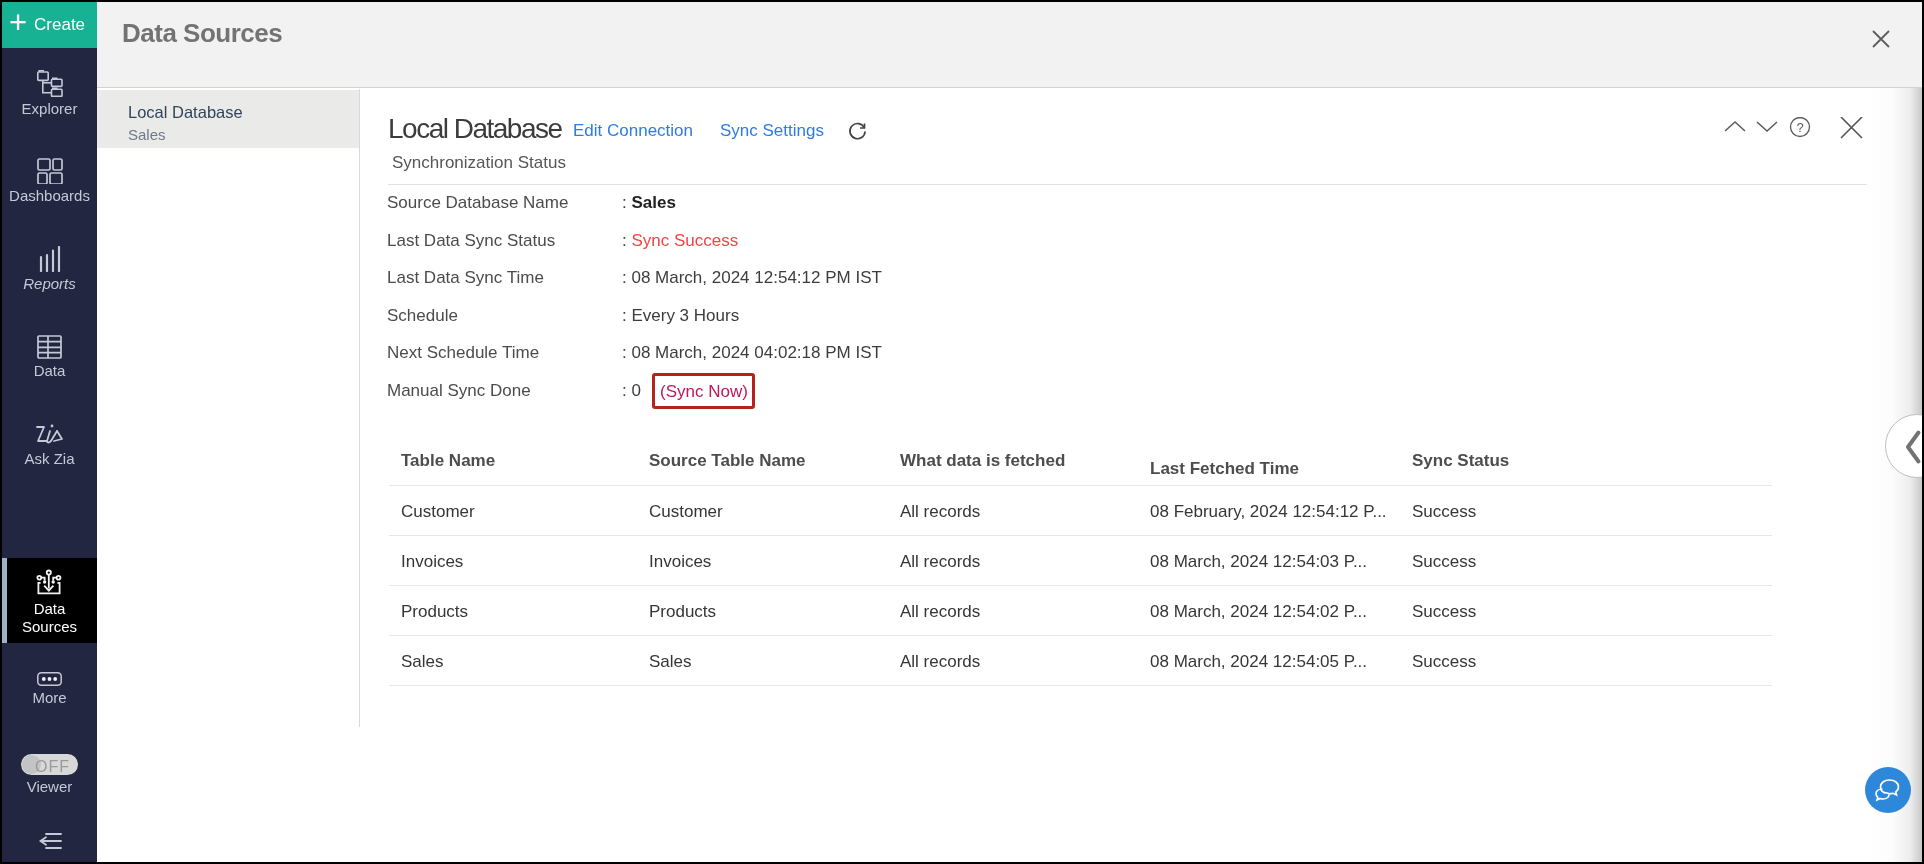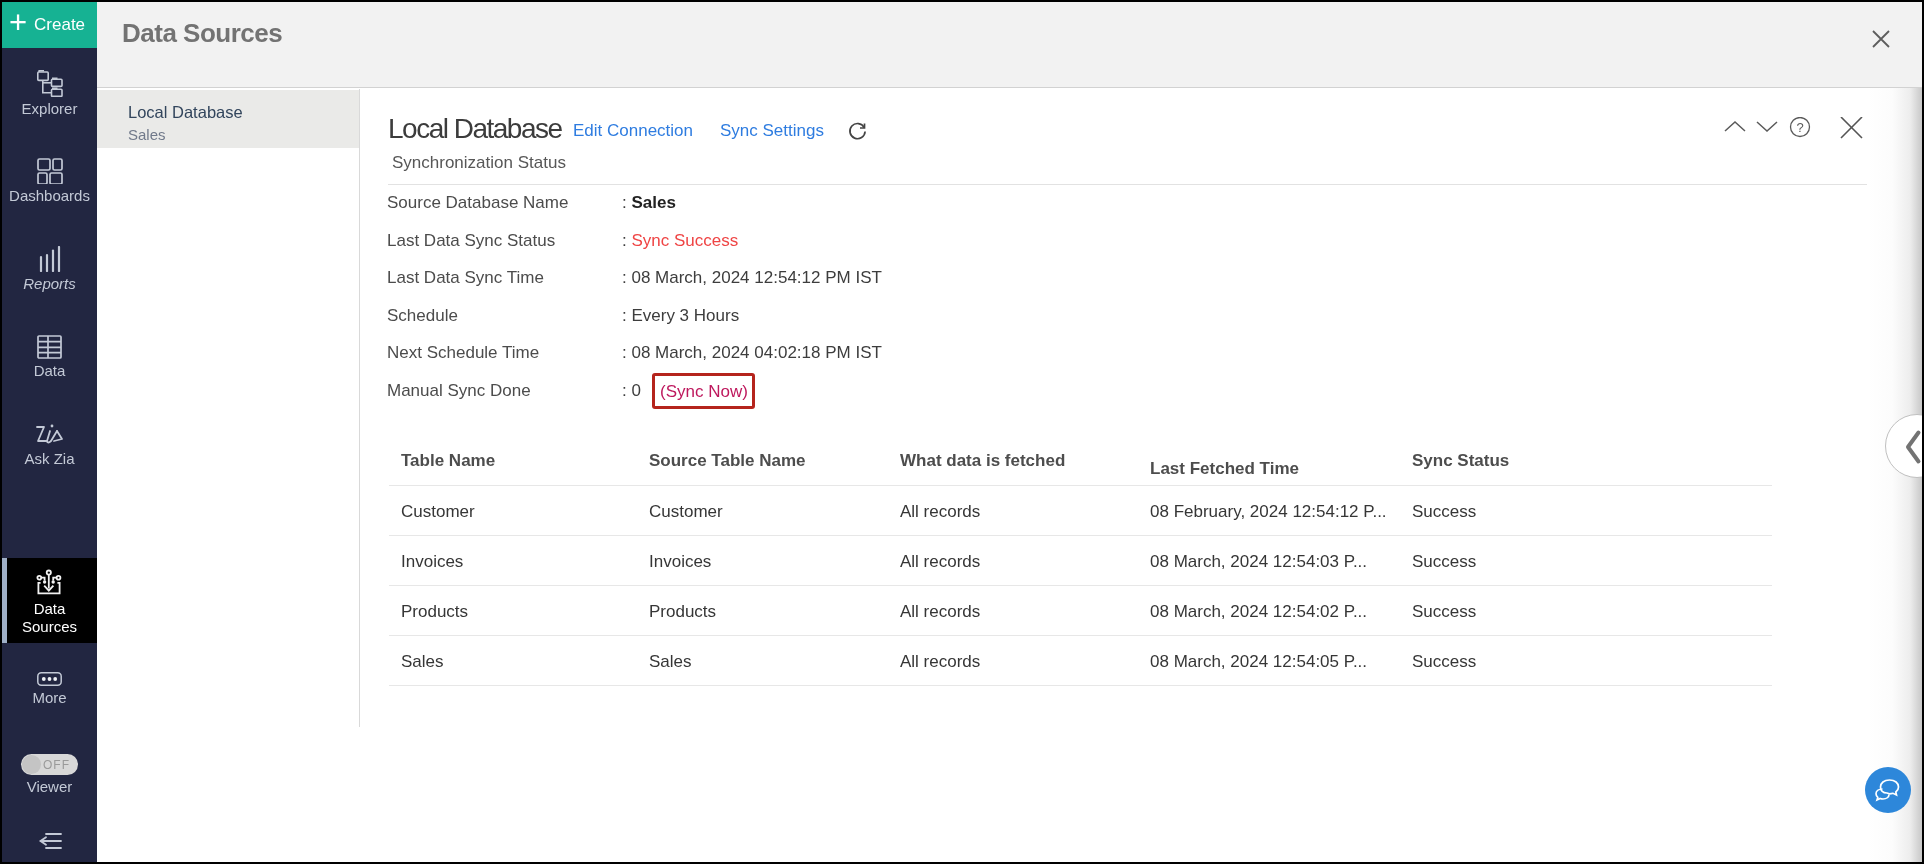--- a/index.html
+++ b/index.html
@@ -11,21 +11,21 @@
 #create .plus { font-size:31px; font-weight:300; margin-right:7px; margin-top:-4px; margin-left:-5px; }
 .navitem { position:absolute; left:0; width:95px; text-align:center; color:#c3c9d6; font-size:15px; }
 .navitem svg { display:block; margin:0 auto; }
 .navlabel { margin-top:3px; }
 #dsactive { position:absolute; left:0; top:556px; width:95px; height:85px; background:#000; }
 #dsactive .bar { position:absolute; left:0; top:0; width:5px; height:85px; background:#9fb0c7; }
 #dsactive .lbl { position:absolute; top:42px; width:95px; text-align:center; color:#fff; font-size:15px; line-height:18px; }
 
 #toggle { position:absolute; left:19px; top:752px; width:57px; height:21px; background:#d8d8d8; border-radius:11px; }
 #toggle .knob { position:absolute; left:1px; top:1px; width:19px; height:19px; border-radius:50%; background:#c4c4c4; }
-#toggle .off { position:absolute; right:8px; top:4px; font-size:12px; color:#9a9a9a; letter-spacing:1px; }
+#toggle .off { position:absolute; right:8px; top:4px; font-size:16px; color:#9a9a9a; letter-spacing:1px; }
 
 #header { position:absolute; left:95px; top:0; width:1827px; height:86px; background:#f2f2f2; border-bottom:1px solid #d2d2d2; }
 #header h1 { position:absolute; left:25px; top:16px; font-size:26px; color:#737373; letter-spacing:-0.5px; }
 #header .sub { position:absolute; left:25px; top:49px; font-size:17px; color:#6f6f6f; }
 #addbtn { position:absolute; left:1584px; top:15px; width:167px; height:47px; background:#17ac8d; border-radius:6px; color:#fafafa; font-size:17px; display:flex; align-items:center; justify-content:center; }
 #hclose { position:absolute; left:1774px; top:27px; }
 
 #listpanel { position:absolute; left:95px; top:87px; width:263px; height:638px; background:#fff; border-right:1px solid #d9d9d9; }
 #listpanel .sel { position:absolute; left:0; top:1px; width:262px; height:58px; background:#eaeae8; }
 #listpanel .t1 { position:absolute; left:31px; top:14px; font-size:16.5px; color:#32455c; }

